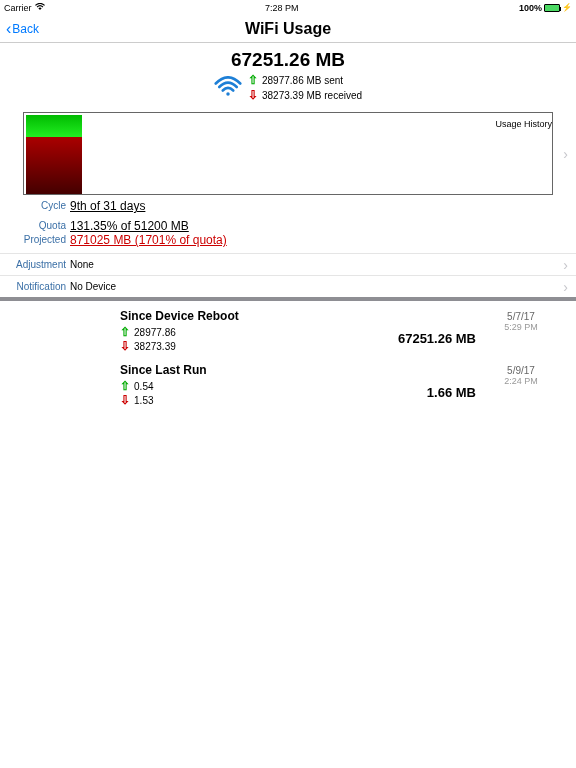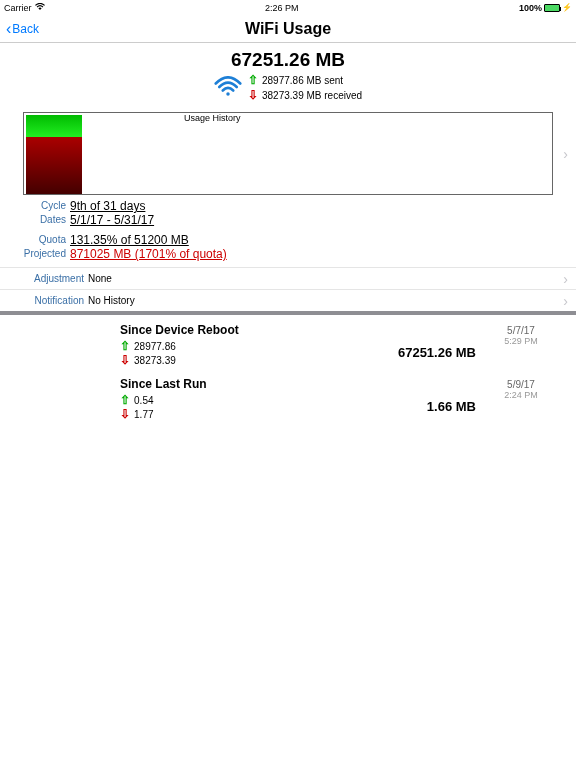--- a/index.html
+++ b/index.html
@@ -12,31 +12,31 @@
 .nav-title { width: 100%; text-align: center; font-weight: 600; font-size: 16px; }
 .summary { text-align: center; padding: 6px 0 4px; }
 .total { font-size: 19px; font-weight: 700; }
 .summary-rows { display: inline-flex; align-items: center; gap: 6px; margin-top: 2px; }
 .wifi-icon { width: 28px; height: 22px; }
 .sent-recv { display: flex; flex-direction: column; align-items: flex-start; gap: 1px; font-size: 10px; }
 .sr-row { display: flex; align-items: center; gap: 4px; }
 .arrow-up { color: #0a0; font-weight: bold; font-size: 12px; }
 .arrow-down { color: #c00; font-weight: bold; font-size: 12px; }
 .history-panel { margin: 6px 23px 4px; height: 83px; border: 1px solid #666; position: relative; display: flex; }
-.history-label { font-size: 9px; margin-left: 160px; margin-top: 0; position: absolute; left: 0; right: 12px; text-align: left; }
+.history-label { font-size: 9px; margin-left: 160px; margin-top: 6px; position: absolute; left: 0; right: 0; text-align: right; }
 .chart-bar { width: 56px; height: 79px; margin: 2px; background: linear-gradient(to bottom, #0b0 0%, #2e2 28%, #a00 28%, #400 100%); }
 .chevron-cell { position: absolute; right: -14px; top: 50%; transform: translateY(-50%); color: #c7c7cc; font-size: 14px; }
 .info-rows { margin: 4px 0 0 0; }
 .info-row { display: flex; padding: 0 0 0 0; line-height: 14px; }
 .info-label { width: 70px; text-align: right; color: #3a6fa6; font-size: 10px; padding-right: 4px; }
 .info-val { font-size: 12px; text-decoration: underline; }
 .red { color: #c00; }
 .list-row { border-top: 1px solid #e5e5e5; display: flex; align-items: center; padding: 5px 0; position: relative; }
 .list-row:last-of-type { border-bottom: 1px solid #e5e5e5; }
-.list-label { width: 88px; text-align: right; color: #3a6fa6; font-size: 10px; padding-right: 4px; }
+.list-label { width: 70px; text-align: right; color: #3a6fa6; font-size: 10px; padding-right: 4px; }
 .list-val { font-size: 10px; }
 .list-chevron { position: absolute; right: 8px; color: #c7c7cc; font-size: 14px; }
 .thick-sep { height: 4px; background: #8e8e93; }
 .since-block { display: flex; padding: 8px 10px 2px 20px; align-items: flex-start; }
 .since-left { flex: 0 0 270px; padding-left: 100px; }
 .since-title { font-weight: 700; font-size: 12px; }
 .since-data { display: flex; flex-direction: column; gap: 0; margin-top: 2px; font-size: 10px; }
 .since-data .sr-row { gap: 4px; }
 .since-mid { flex: 1; text-align: right; font-weight: 700; font-size: 13px; padding-top: 22px; }
 .since-right { flex: 0 0 90px; text-align: center; padding-top: 2px; }
@@ -50,21 +50,21 @@
 
 <div class="status-bar">
   <div class="status-left">
     <span>Carrier</span>
     <span>
       <svg width="10" height="8" viewBox="0 0 12 9">
           <path d="M6 8 L4 6 Q6 4 8 6 Z M2 4 Q6 0 10 4 L9 5 Q6 2 3 5 Z M0 2 Q6 -3 12 2 L11 3 Q6 -1 1 3 Z" fill="#000"></path>
         </svg>
     </span>
   </div>
-  <span>2:26 PM</span>
+  <span>7:28 PM</span>
   <div class="status-right">
     <span>100%</span>
     <span class="battery"></span>
     <span style="color:#000;font-size:8px;">⚡</span>
   </div>
 </div>
 
 <div class="nav-bar">
   <div class="back-btn">
     <span style="font-size:16px;margin-right:1px;">‹</span>
@@ -103,24 +103,20 @@
     <div class="history-label">Usage History</div>
   </div>
   <span class="chevron-cell" style="right:8px;top:50%;">›</span>
 </div>
 
 <div class="info-rows">
   <div class="info-row">
       <div class="info-label">Cycle</div>
       <div class="info-val">9th of 31 days</div>
     </div>
-  <div class="info-row">
-      <div class="info-label">Dates</div>
-      <div class="info-val">5/1/17 - 5/31/17</div>
-    </div>
 </div>
 <div class="info-rows" style="margin-top:6px;">
   <div class="info-row">
       <div class="info-label">Quota</div>
       <div class="info-val">131.35% of 51200 MB</div>
     </div>
   <div class="info-row">
       <div class="info-label">Projected</div>
       <div class="info-val red">871025 MB (1701% of quota)</div>
     </div>
@@ -128,21 +124,21 @@
 
 <div style="height:6px;"></div>
 
 <div class="list-row">
   <div class="list-label">Adjustment</div>
   <div class="list-val">None</div>
   <span class="list-chevron">›</span>
 </div>
 <div class="list-row">
   <div class="list-label">Notification</div>
-  <div class="list-val">No History</div>
+  <div class="list-val">No Device</div>
   <span class="list-chevron">›</span>
 </div>
 
 <div class="thick-sep"></div>
 
 <div class="since-block">
   <div class="since-left">
     <div class="since-title">Since Device Reboot</div>
     <div class="since-data">
       <div class="sr-row">
@@ -165,21 +161,21 @@
 <div class="since-block">
   <div class="since-left">
     <div class="since-title">Since Last Run</div>
     <div class="since-data">
       <div class="sr-row">
           <span class="arrow-up">⇧</span>
           <span>0.54</span>
         </div>
       <div class="sr-row">
           <span class="arrow-down">⇩</span>
-          <span>1.77</span>
+          <span>1.53</span>
         </div>
     </div>
   </div>
   <div class="since-mid">1.66 MB</div>
   <div class="since-right">
     <div class="since-date">5/9/17</div>
     <div class="since-time">2:24 PM</div>
   </div>
 </div>
 

